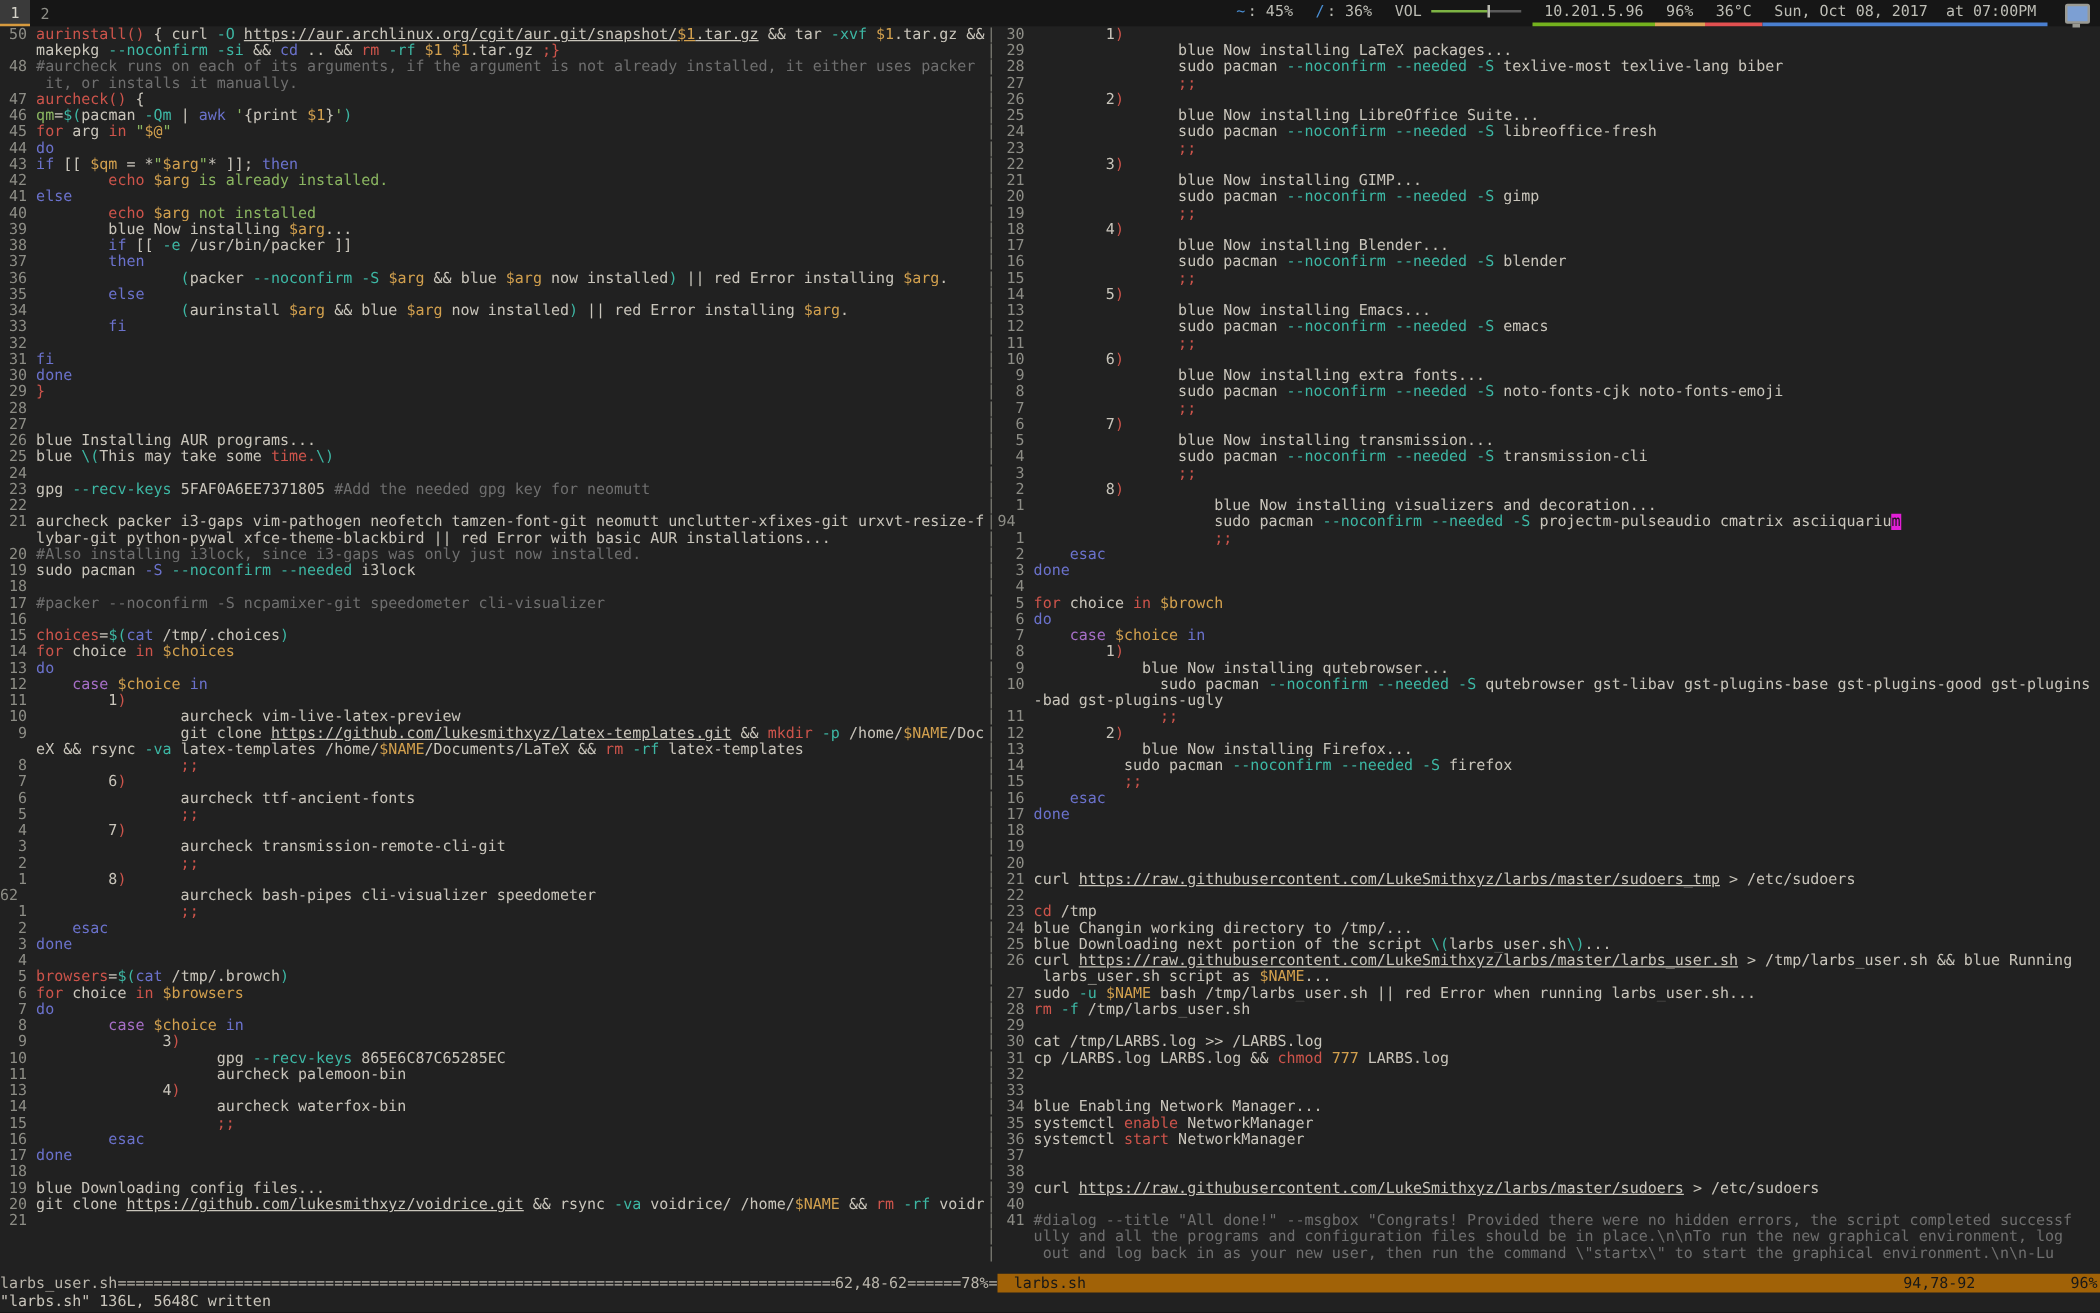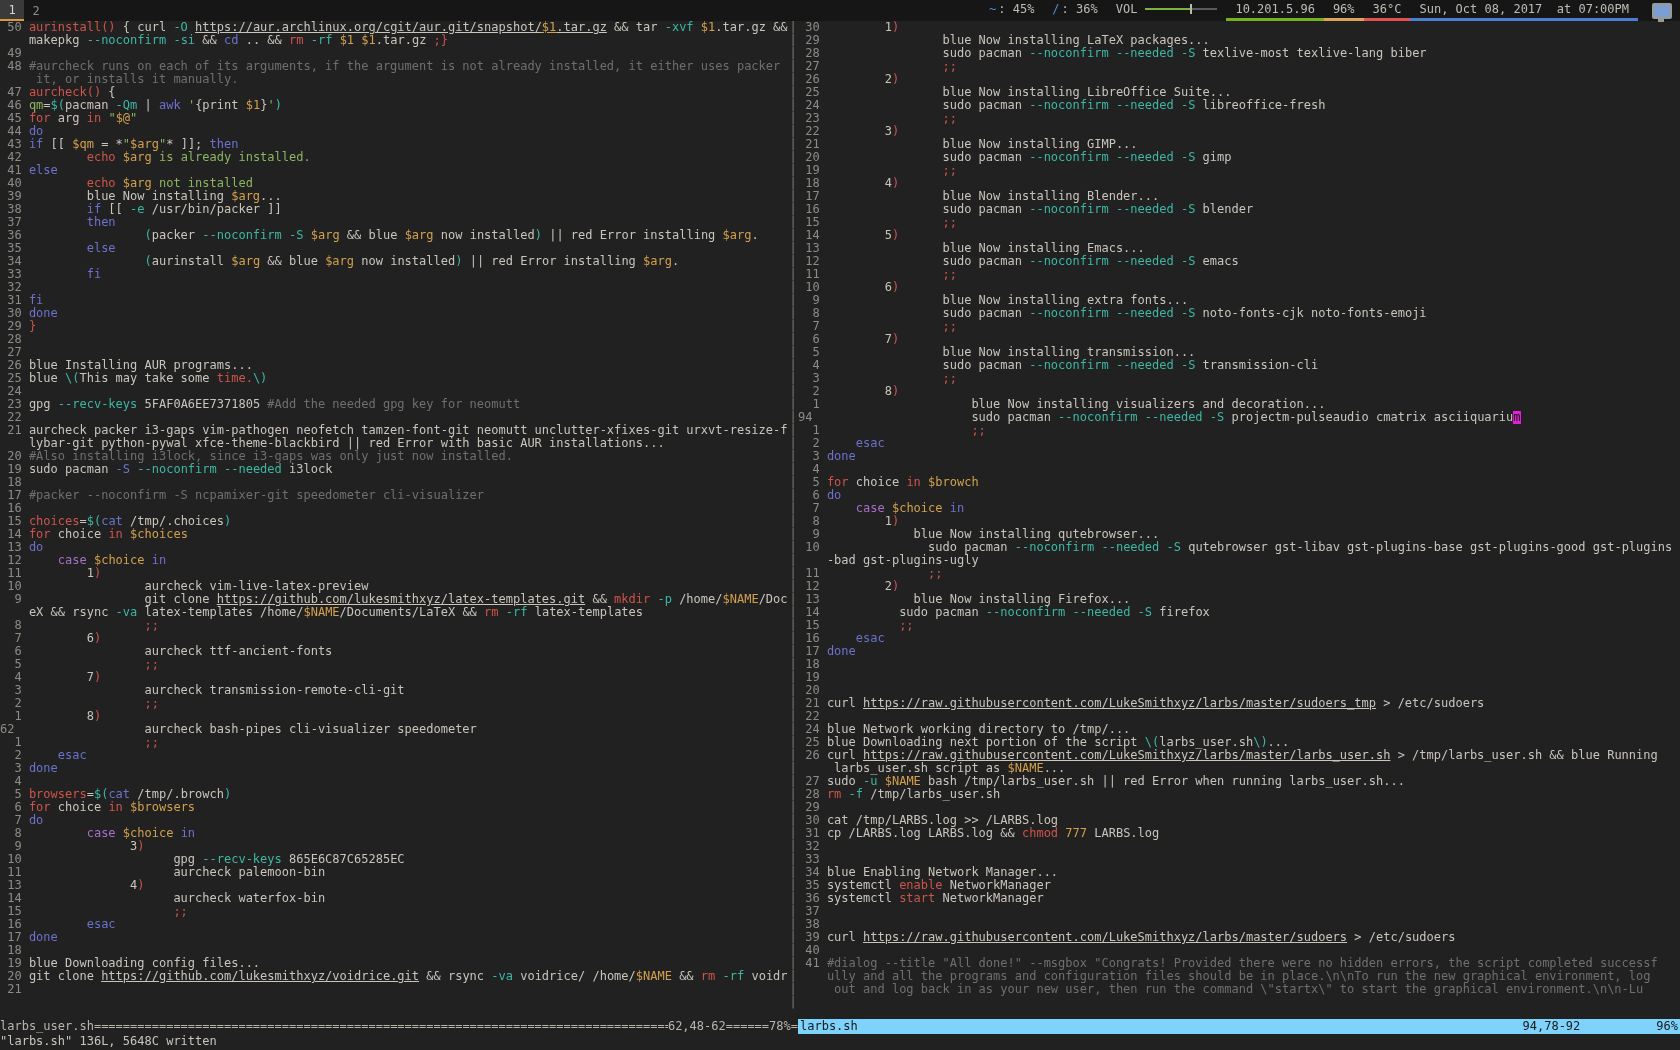--- a/index.html
+++ b/index.html
@@ -30,21 +30,21 @@
   .num.cln{text-align:left;}
   
   .w{color:#c9c5bb}.cm{color:#6f6f6f}.r{color:#cd544b}.b{color:#6b72cc}.p{color:#a76fc7}
   .t{color:#3db7a4}.y{color:#d2a04e}.g{color:#8bb661}
   .u{color:#c9c5bb;text-decoration:underline}.uy{color:#d2a04e;text-decoration:underline}
   .cur{background:#e21fd7;color:#141414}
   
   .statusrow{height:15px;display:flex;flex:none;font-size:12px;line-height:15px;white-space:pre;}
   .stl{width:798px;flex:none;display:flex;color:#b9b5ab;overflow:hidden;}
   .stl .stfill{flex:1;overflow:hidden;}
-  .str{flex:1;background:#7dd3fc;color:#181818;display:flex;overflow:hidden;padding-left:2px;}
+  .str{flex:1;background:#a16207;color:#181818;display:flex;overflow:hidden;padding-left:13px;}
   .str .spacer{flex:1;}
   .str .pos{margin-right:76px;}
   .str .pct{margin-right:2px;}
   .cmdline{height:16px;flex:none;color:#c9c5bb;font-size:12px;line-height:14px;white-space:pre;}
 </style>
 </head>
 <body>
 
 <div class="screen">
 
@@ -66,21 +66,20 @@
       <div class="tray">
         <div class="mon"></div>
       </div>
     </div>
   </div>
 
   <div class="vim">
     <div class="pane pane-left" id="paneL">
         <div class="row"><span class="num">50</span><span class="r">aurinstall()</span><span class="w"> { curl </span><span class="t">-O</span><span class="w"> </span><span class="u">https://aur.archlinux.org/cgit/aur.git/snapshot/</span><span class="uy">$1</span><span class="u">.tar.gz</span><span class="w"> &amp;&amp; tar </span><span class="t">-xvf</span><span class="w"> </span><span class="y">$1</span><span class="w">.tar.gz &amp;&amp; </span></div>
         <div class="row"><span class="num"></span><span class="w">makepkg </span><span class="t">--noconfirm</span><span class="w"> </span><span class="t">-si</span><span class="w"> &amp;&amp; </span><span class="b">cd</span><span class="w"> .. &amp;&amp; </span><span class="r">rm</span><span class="w"> </span><span class="t">-rf</span><span class="w"> </span><span class="y">$1</span><span class="w"> </span><span class="y">$1</span><span class="w">.tar.gz </span><span class="r">;}</span></div>
-        <div class="row"><span class="num">49</span></div>
         <div class="row"><span class="num">48</span><span class="cm">#aurcheck runs on each of its arguments, if the argument is not already installed, it either uses packer to install</span></div>
         <div class="row"><span class="num"></span><span class="cm"> it, or installs it manually.</span></div>
         <div class="row"><span class="num">47</span><span class="r">aurcheck()</span><span class="w"> {</span></div>
         <div class="row"><span class="num">46</span><span class="g">qm</span><span class="w">=</span><span class="t">$(</span><span class="w">pacman </span><span class="t">-Qm</span><span class="w"> | </span><span class="b">awk</span><span class="w"> </span><span class="g">'</span><span class="w">{print </span><span class="y">$1</span><span class="w">}</span><span class="g">'</span><span class="t">)</span></div>
         <div class="row"><span class="num">45</span><span class="r">for</span><span class="w"> arg </span><span class="r">in</span><span class="w"> </span><span class="g">"</span><span class="y">$@</span><span class="g">"</span></div>
         <div class="row"><span class="num">44</span><span class="b">do</span></div>
         <div class="row"><span class="num">43</span><span class="b">if</span><span class="w"> [[ </span><span class="y">$qm</span><span class="w"> = *</span><span class="g">"</span><span class="y">$arg</span><span class="g">"</span><span class="w">* ]]; </span><span class="b">then</span></div>
         <div class="row"><span class="num">42</span><span class="w">        </span><span class="r">echo</span><span class="w"> </span><span class="y">$arg</span><span class="w"> </span><span class="g">is already installed.</span></div>
         <div class="row"><span class="num">41</span><span class="b">else</span></div>
         <div class="row"><span class="num">40</span><span class="w">        </span><span class="r">echo</span><span class="w"> </span><span class="y">$arg</span><span class="w"> </span><span class="g">not installed</span></div>
@@ -271,21 +270,22 @@
         <div class="row"><span class="num">13</span><span class="w">            blue Now installing Firefox...</span></div>
         <div class="row"><span class="num">14</span><span class="w">          sudo pacman </span><span class="t">--noconfirm</span><span class="w"> </span><span class="t">--needed</span><span class="w"> </span><span class="t">-S</span><span class="w"> firefox</span></div>
         <div class="row"><span class="num">15</span><span class="w">          </span><span class="r">;;</span></div>
         <div class="row"><span class="num">16</span><span class="w">    </span><span class="b">esac</span></div>
         <div class="row"><span class="num">17</span><span class="b">done</span></div>
         <div class="row"><span class="num">18</span></div>
         <div class="row"><span class="num">19</span></div>
         <div class="row"><span class="num">20</span></div>
         <div class="row"><span class="num">21</span><span class="w">curl </span><span class="u">https://raw.githubusercontent.com/LukeSmithxyz/larbs/master/sudoers_tmp</span><span class="w"> &gt; /etc/sudoers</span></div>
         <div class="row"><span class="num">22</span></div>
-        <div class="row"><span class="num">24</span><span class="w">blue Network working directory to /tmp/...</span></div>
+        <div class="row"><span class="num">23</span><span class="r">cd</span><span class="w"> /tmp</span></div>
+        <div class="row"><span class="num">24</span><span class="w">blue Changin working directory to /tmp/...</span></div>
         <div class="row"><span class="num">25</span><span class="w">blue Downloading next portion of the script </span><span class="t">\(</span><span class="w">larbs_user.sh</span><span class="t">\)</span><span class="w">...</span></div>
         <div class="row"><span class="num">26</span><span class="w">curl </span><span class="u">https://raw.githubusercontent.com/LukeSmithxyz/larbs/master/larbs_user.sh</span><span class="w"> &gt; /tmp/larbs_user.sh &amp;&amp; blue Running</span></div>
         <div class="row"><span class="num"></span><span class="w"> larbs_user.sh script as </span><span class="y">$NAME</span><span class="w">...</span></div>
         <div class="row"><span class="num">27</span><span class="w">sudo </span><span class="t">-u</span><span class="w"> </span><span class="y">$NAME</span><span class="w"> bash /tmp/larbs_user.sh || red Error when running larbs_user.sh...</span></div>
         <div class="row"><span class="num">28</span><span class="r">rm</span><span class="w"> </span><span class="t">-f</span><span class="w"> /tmp/larbs_user.sh</span></div>
         <div class="row"><span class="num">29</span></div>
         <div class="row"><span class="num">30</span><span class="w">cat /tmp/LARBS.log &gt;&gt; /LARBS.log</span></div>
         <div class="row"><span class="num">31</span><span class="w">cp /LARBS.log LARBS.log &amp;&amp; </span><span class="r">chmod</span><span class="w"> </span><span class="y">777</span><span class="w"> LARBS.log</span></div>
         <div class="row"><span class="num">32</span></div>
         <div class="row"><span class="num">33</span></div>

